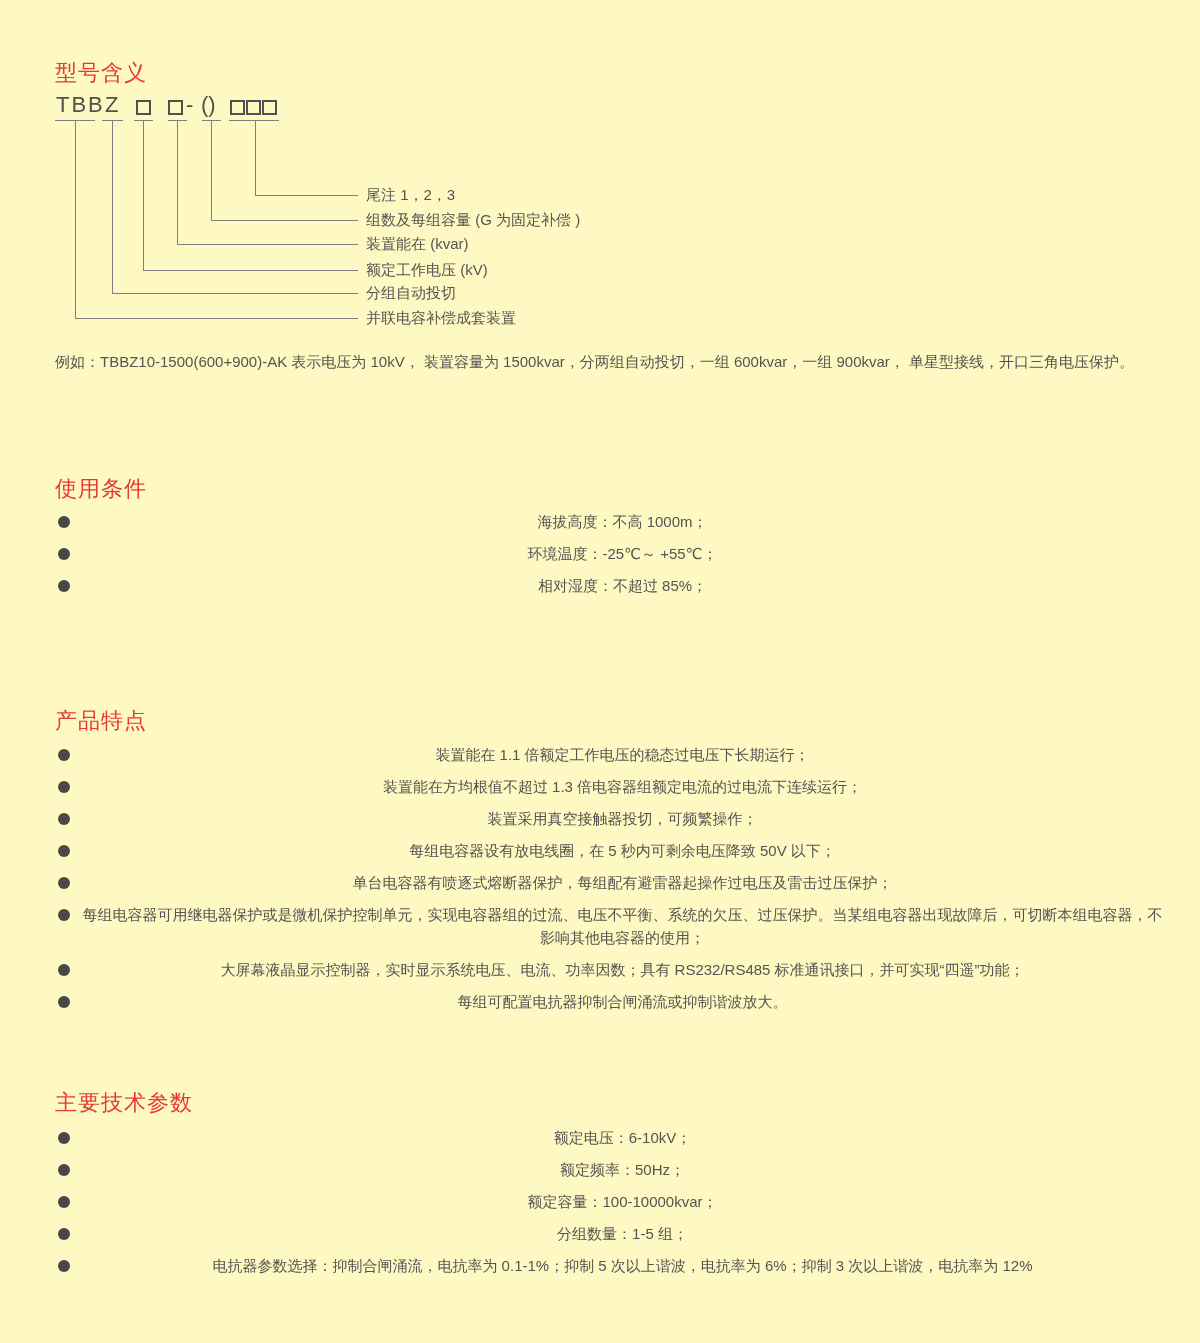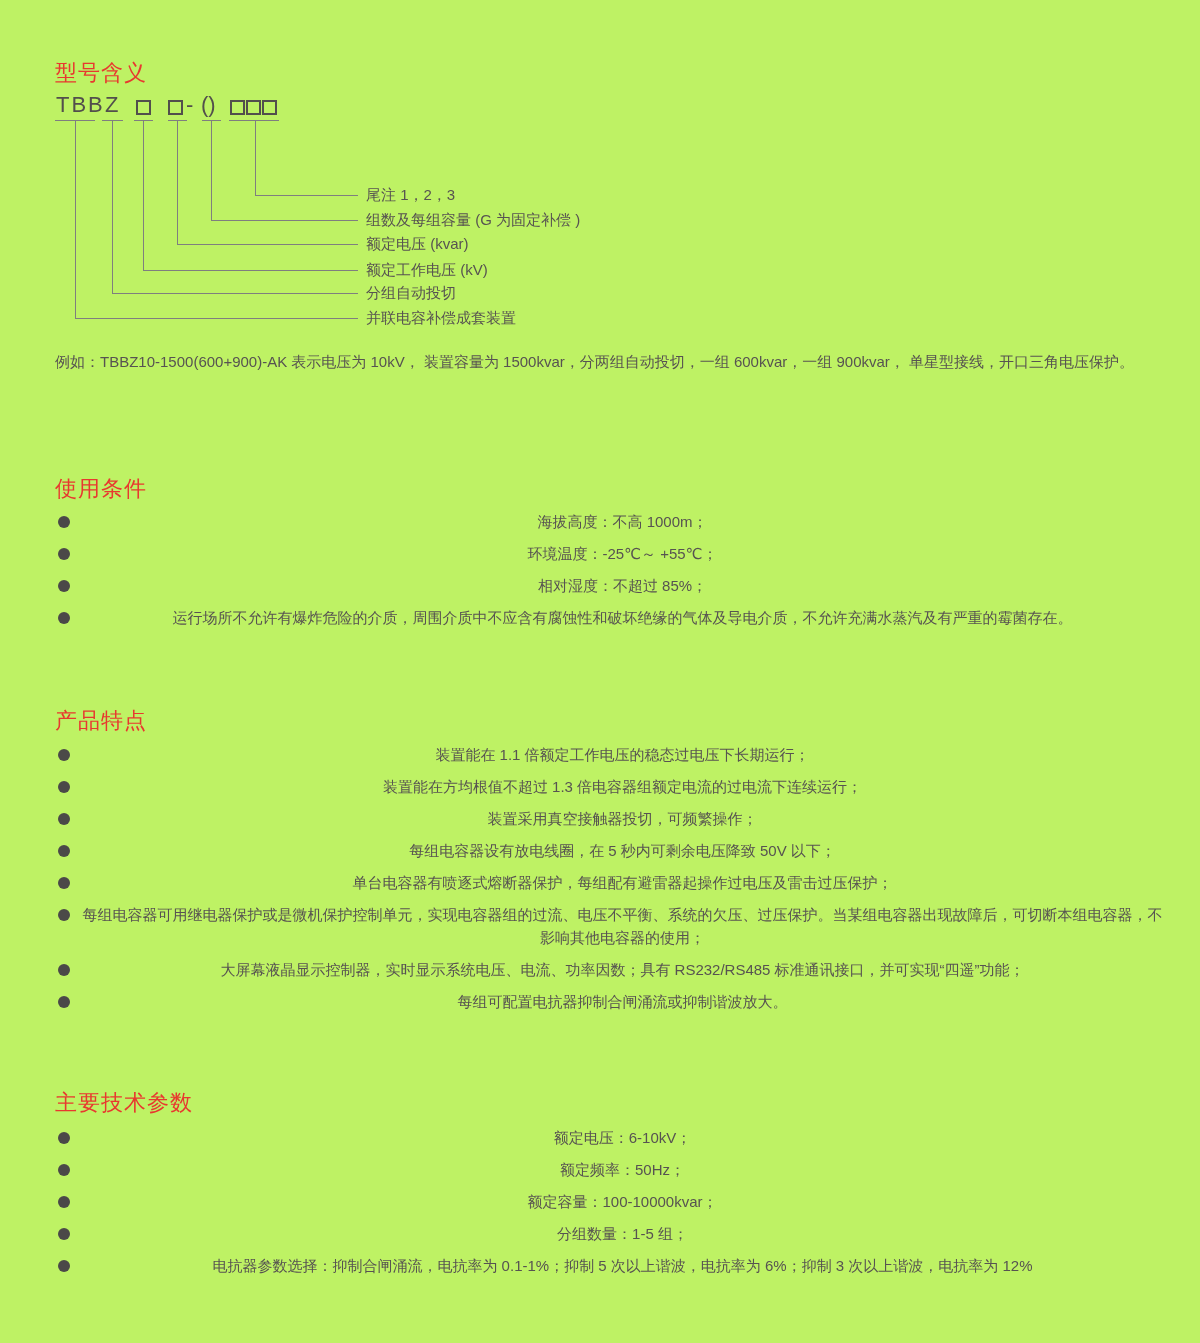--- a/index.html
+++ b/index.html
@@ -1,20 +1,20 @@
 <!DOCTYPE html>
 <html><head>
 <meta charset="utf-8">
 <style>
   html, body { margin: 0; padding: 0; background: #ffffff; }
   .page {
     position: relative;
     width: 1200px;
     height: 1343px;
-    background: #bef264;
+    background: #fef9c3;
     overflow: hidden;
     font-family: "Liberation Sans", "DejaVu Sans", sans-serif;
   }
   .sec-title {
     position: absolute;
     left: 55px;
     margin: 0;
     font-size: 22px;
     font-weight: 500;
     color: #e8382f;
@@ -124,21 +124,21 @@
 
     <div class="ln ln-h" style="top:195px;left:255px;width:103px"></div>
     <div class="ln ln-h" style="top:220px;left:211px;width:147px"></div>
     <div class="ln ln-h" style="top:244px;left:177px;width:181px"></div>
     <div class="ln ln-h" style="top:270px;left:143px;width:215px"></div>
     <div class="ln ln-h" style="top:293px;left:112px;width:246px"></div>
     <div class="ln ln-h" style="top:318px;left:75px;width:283px"></div>
 
     <div class="dlabel" style="top:186px">尾注 1，2，3</div>
     <div class="dlabel" style="top:211px">组数及每组容量 (G 为固定补偿 )</div>
-    <div class="dlabel" style="top:235px">额定电压 (kvar)</div>
+    <div class="dlabel" style="top:235px">装置能在 (kvar)</div>
     <div class="dlabel" style="top:261px">额定工作电压 (kV)</div>
     <div class="dlabel" style="top:284px">分组自动投切</div>
     <div class="dlabel" style="top:309px">并联电容补偿成套装置</div>
   </div>
 
   <p class="example">例如：TBBZ10-1500(600+900)-AK 表示电压为 10kV， 装置容量为 1500kvar，分两组自动投切，一组 600kvar，一组 900kvar， 单星型接线，开口三角电压保护。</p>
 
   <h2 class="sec-title" style="top:474px">使用条件</h2>
   <ul class="blist" style="top:510px">
     <li>
@@ -146,24 +146,20 @@
         <span class="btext">海拔高度：不高 1000m；</span>
       </li>
     <li>
         <span class="dot"></span>
         <span class="btext">环境温度：-25℃～ +55℃；</span>
       </li>
     <li>
         <span class="dot"></span>
         <span class="btext">相对湿度：不超过 85%；</span>
       </li>
-    <li>
-        <span class="dot"></span>
-        <span class="btext">运行场所不允许有爆炸危险的介质，周围介质中不应含有腐蚀性和破坏绝缘的气体及导电介质，不允许充满水蒸汽及有严重的霉菌存在。</span>
-      </li>
   </ul>
 
   <h2 class="sec-title" style="top:706px">产品特点</h2>
   <ul class="blist" style="top:743px">
     <li>
         <span class="dot"></span>
         <span class="btext">装置能在 1.1 倍额定工作电压的稳态过电压下长期运行；</span>
       </li>
     <li>
         <span class="dot"></span>

